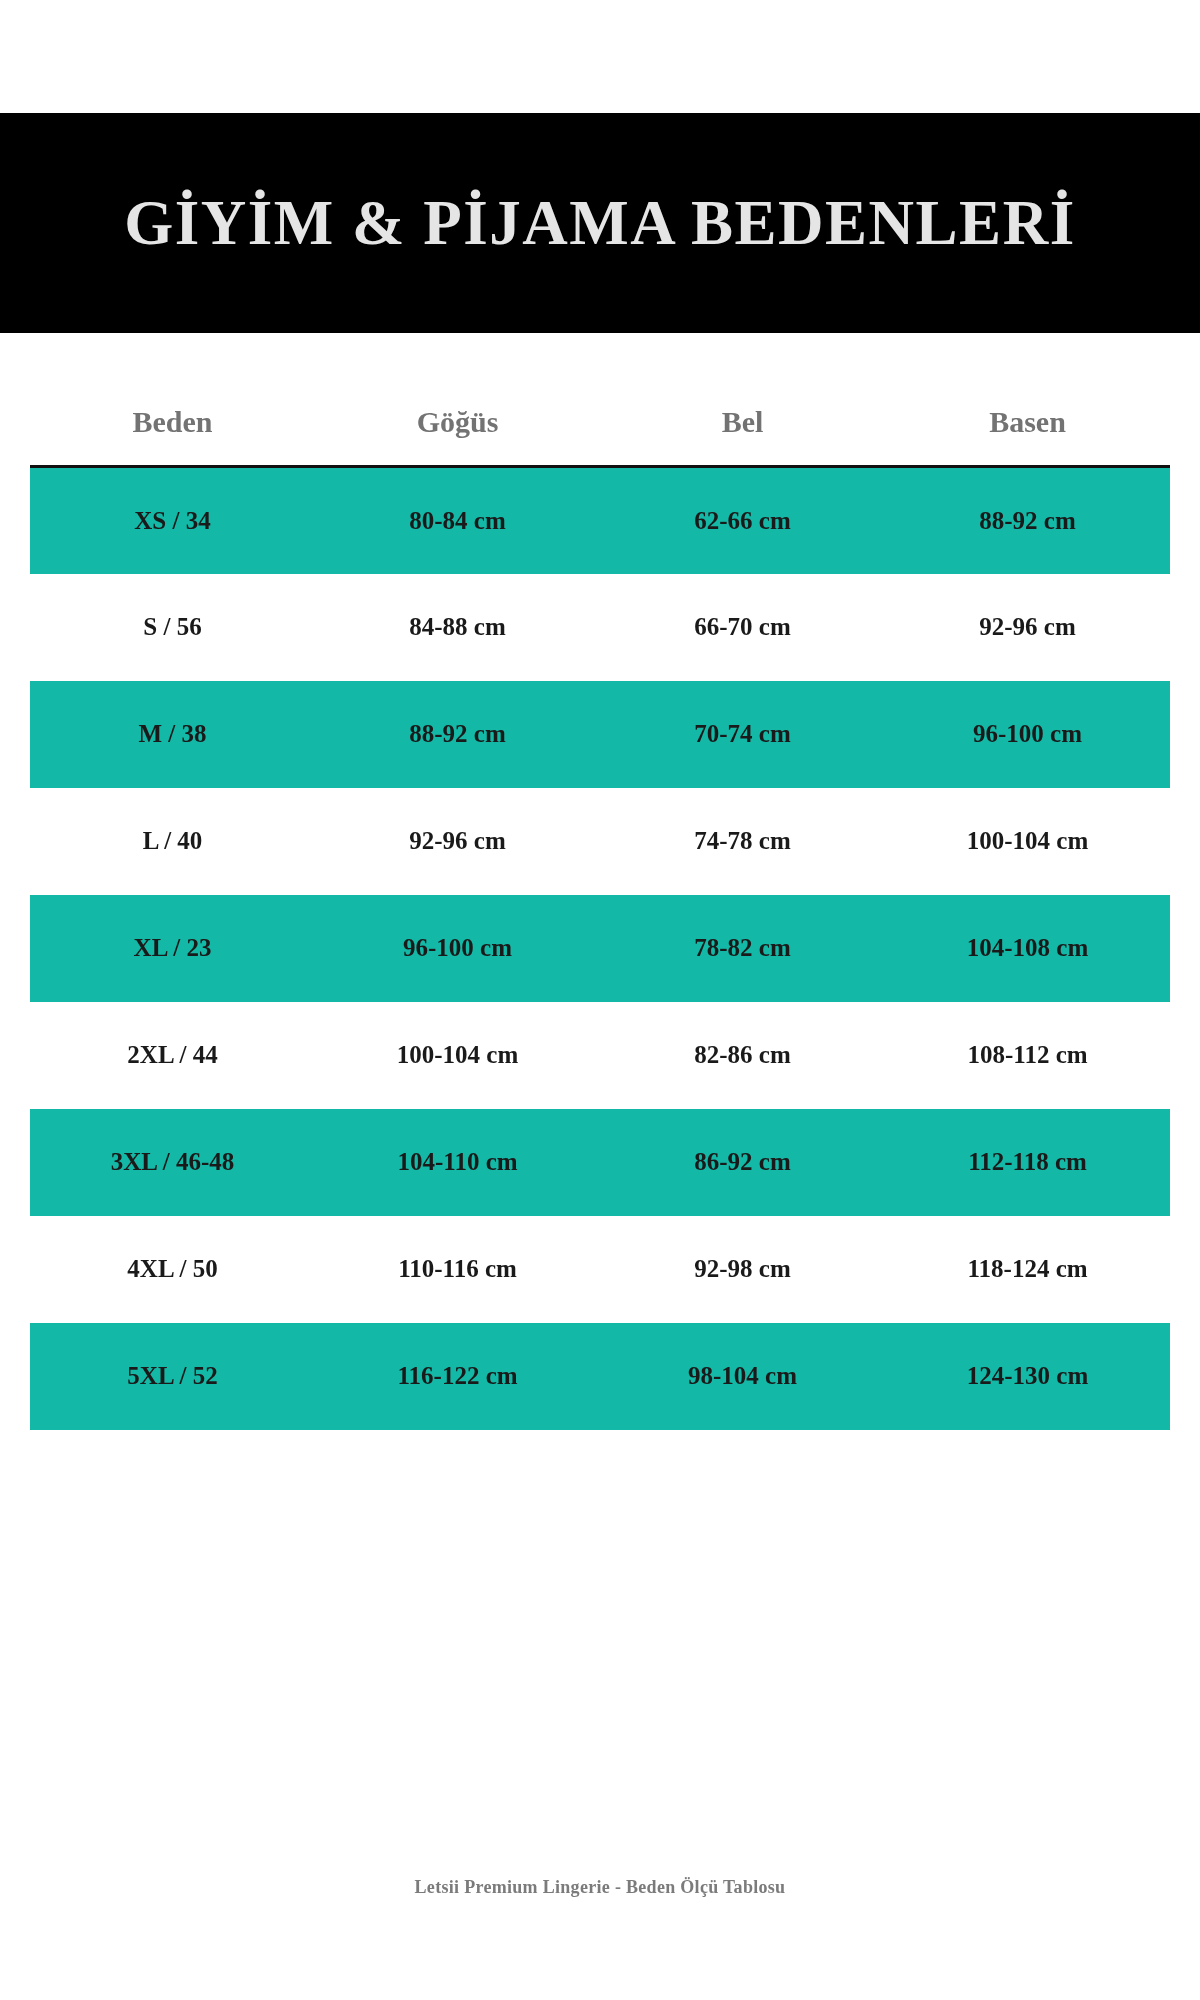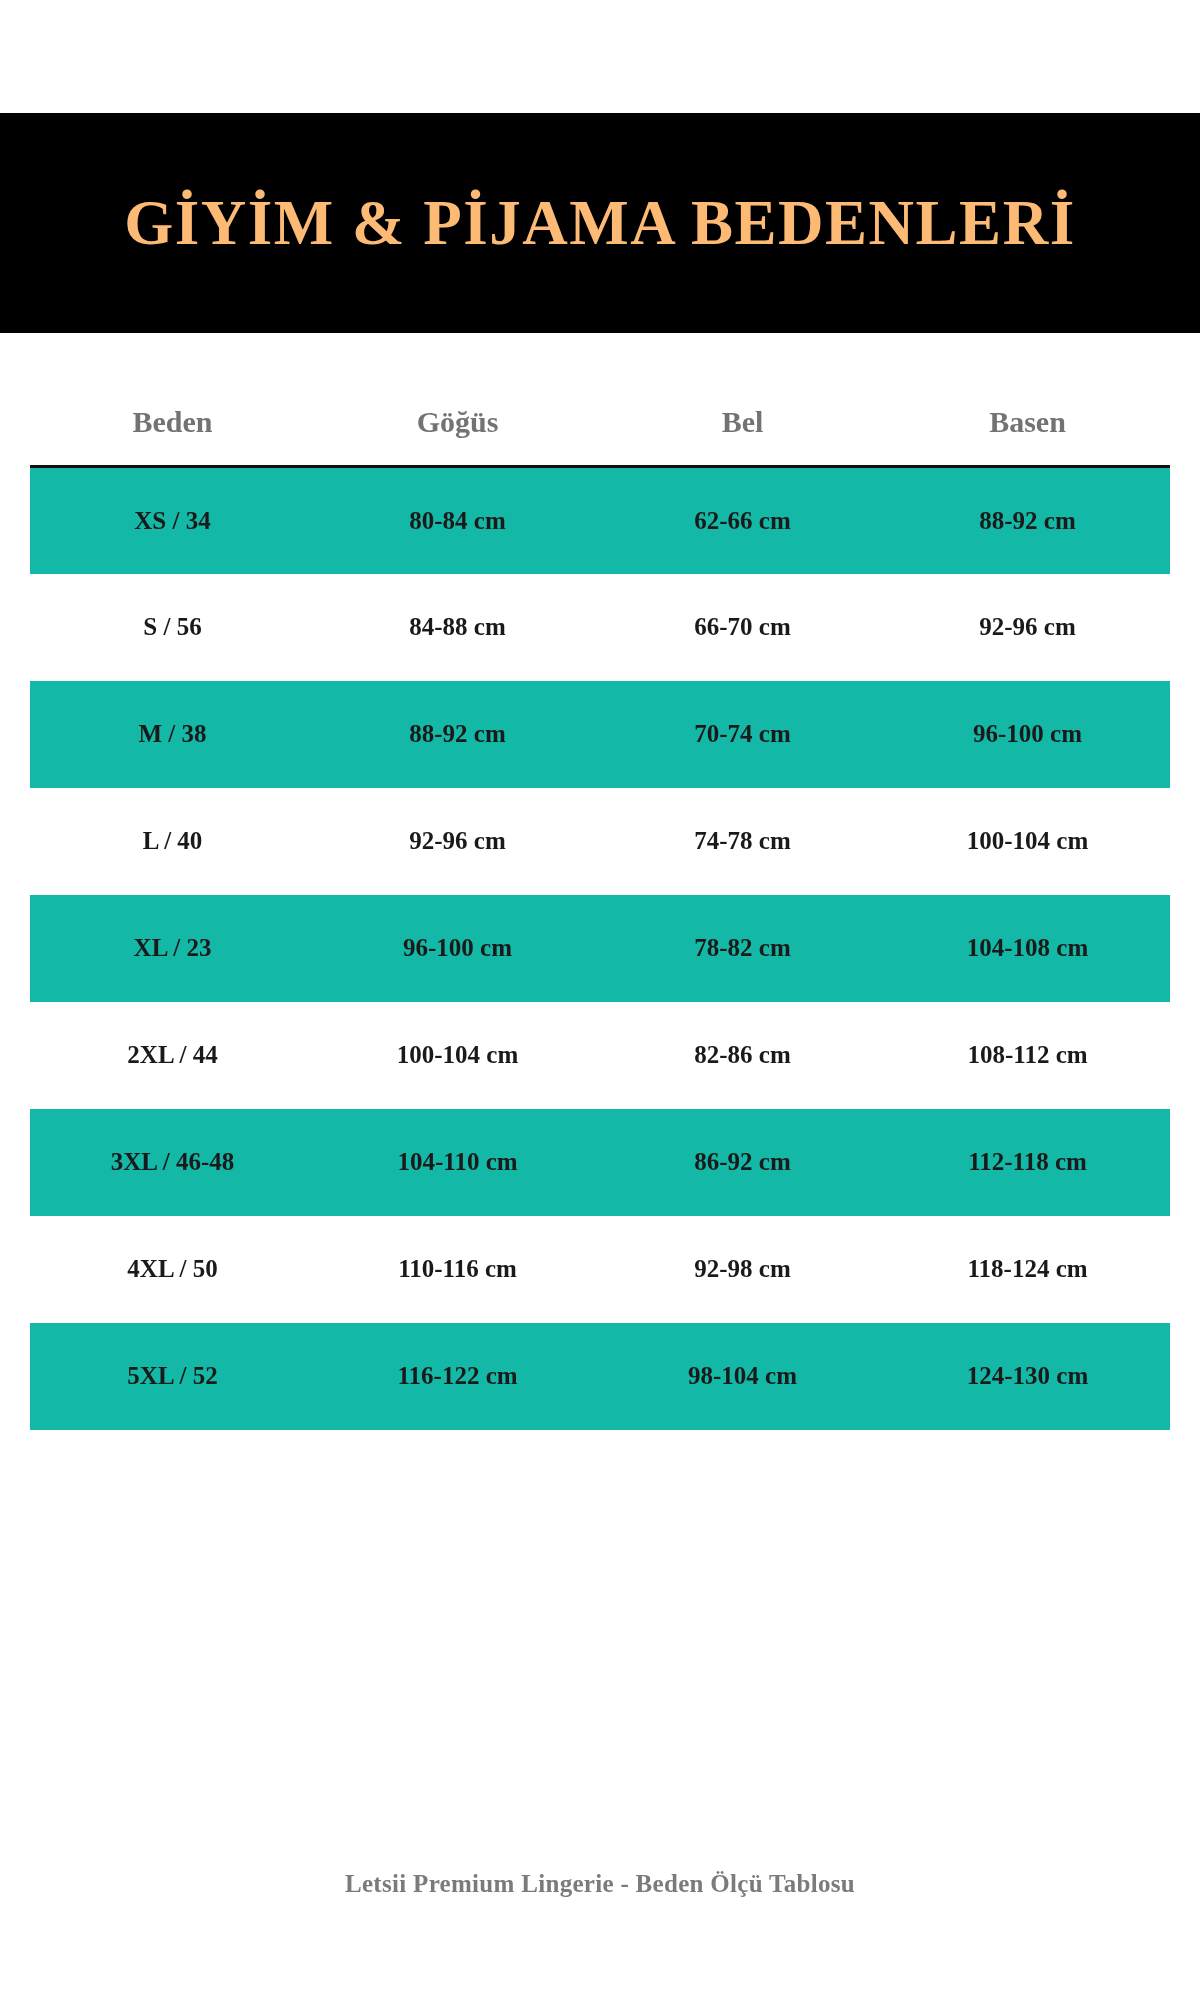--- a/index.html
+++ b/index.html
@@ -33,21 +33,21 @@
     background: #000000;
     display: flex;
     align-items: center;
     justify-content: center;
   }
   .header-title {
     font-family: "Liberation Serif", serif;
     font-weight: bold;
     font-size: 63px;
     letter-spacing: 1.5px;
-    color: #fdba74;
+    color: #e5e5e5;
     text-align: center;
     line-height: 1;
     white-space: nowrap;
   }
 
   
   .table-wrap {
     padding: 0 30px;
     margin-top: 72px;
   }
@@ -86,21 +86,21 @@
 
   
   .footer {
     margin-top: auto;
     padding-bottom: 102px;
     text-align: center;
   }
   .footer-text {
     font-family: "Liberation Serif", serif;
     font-weight: bold;
-    font-size: 25px;
+    font-size: 18px;
     color: #7b7b7b;
     letter-spacing: 0.3px;
   }
 </style>
 </head>
 <body>
 
 <div class="page">
 
   <div class="header-band">

